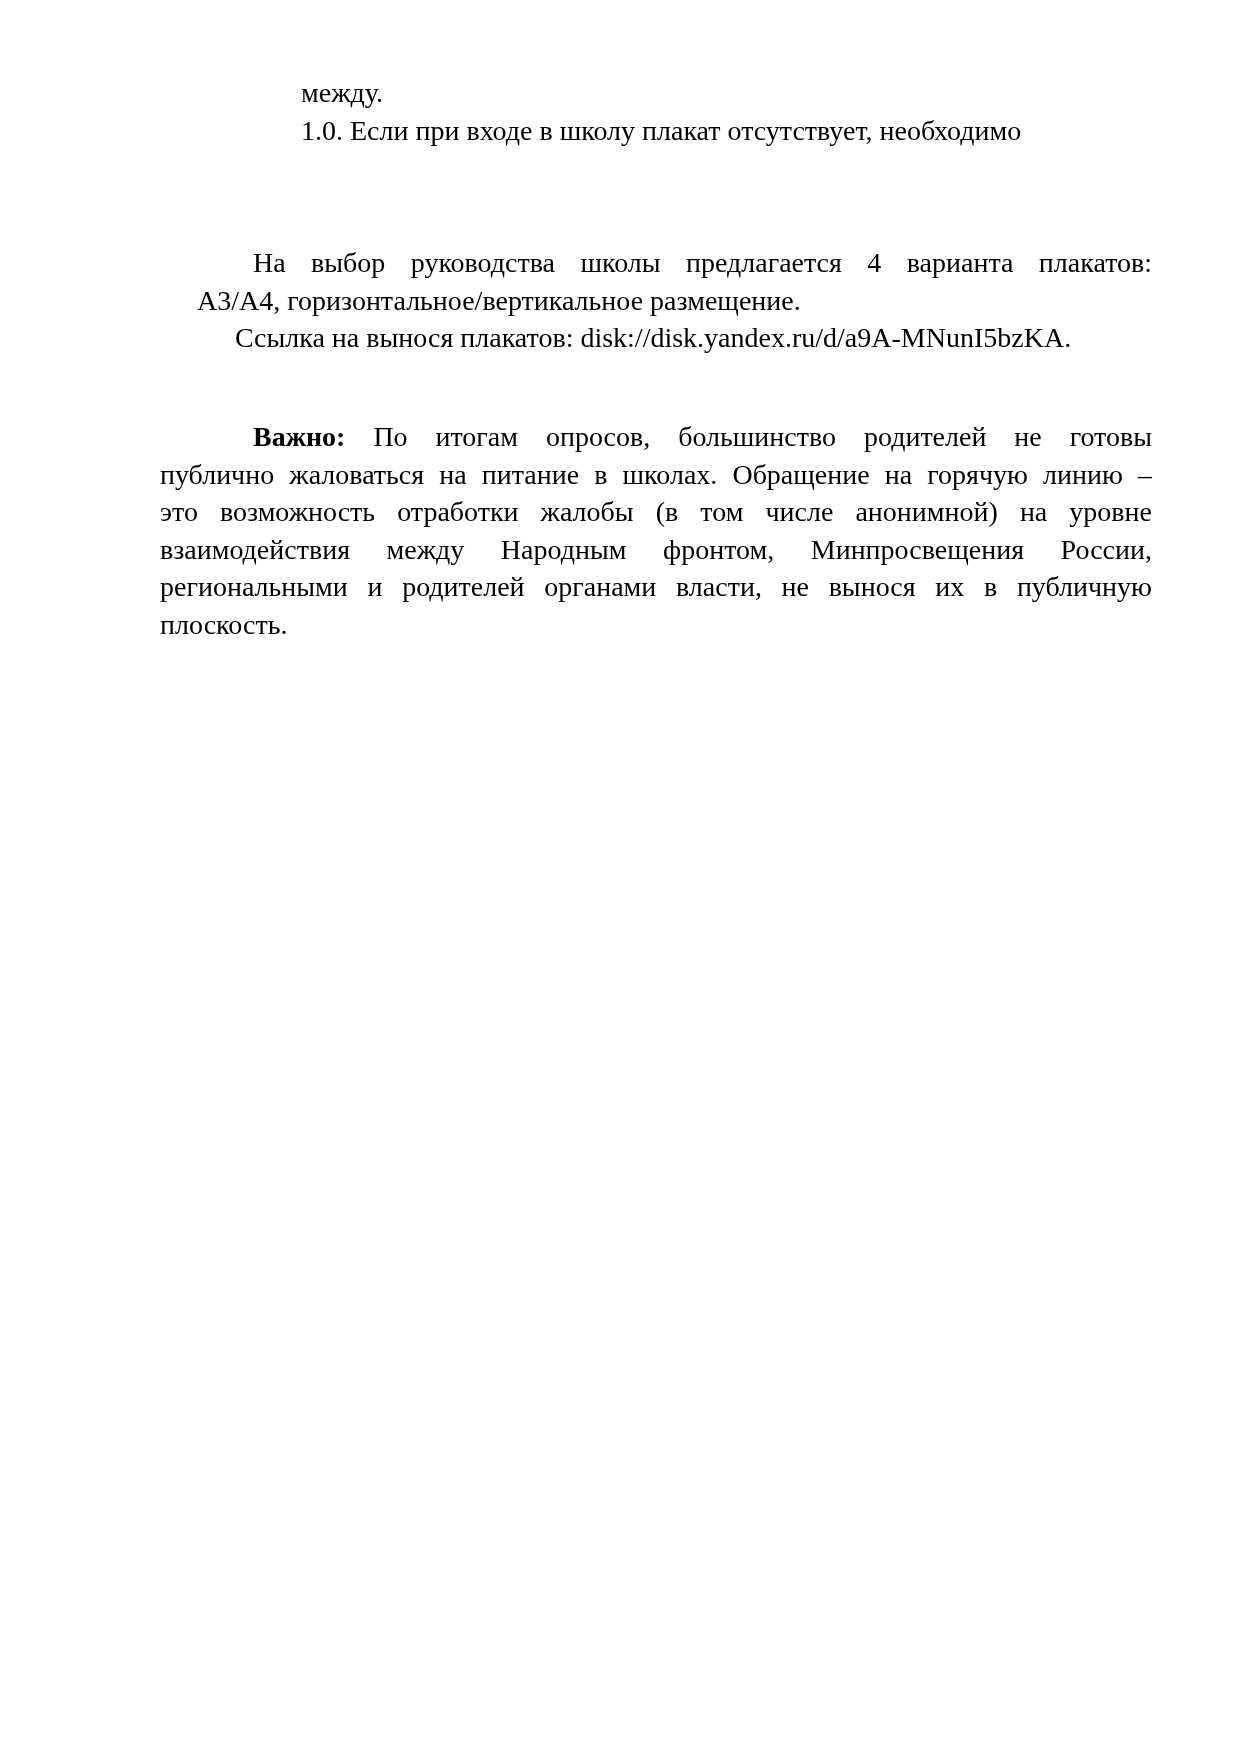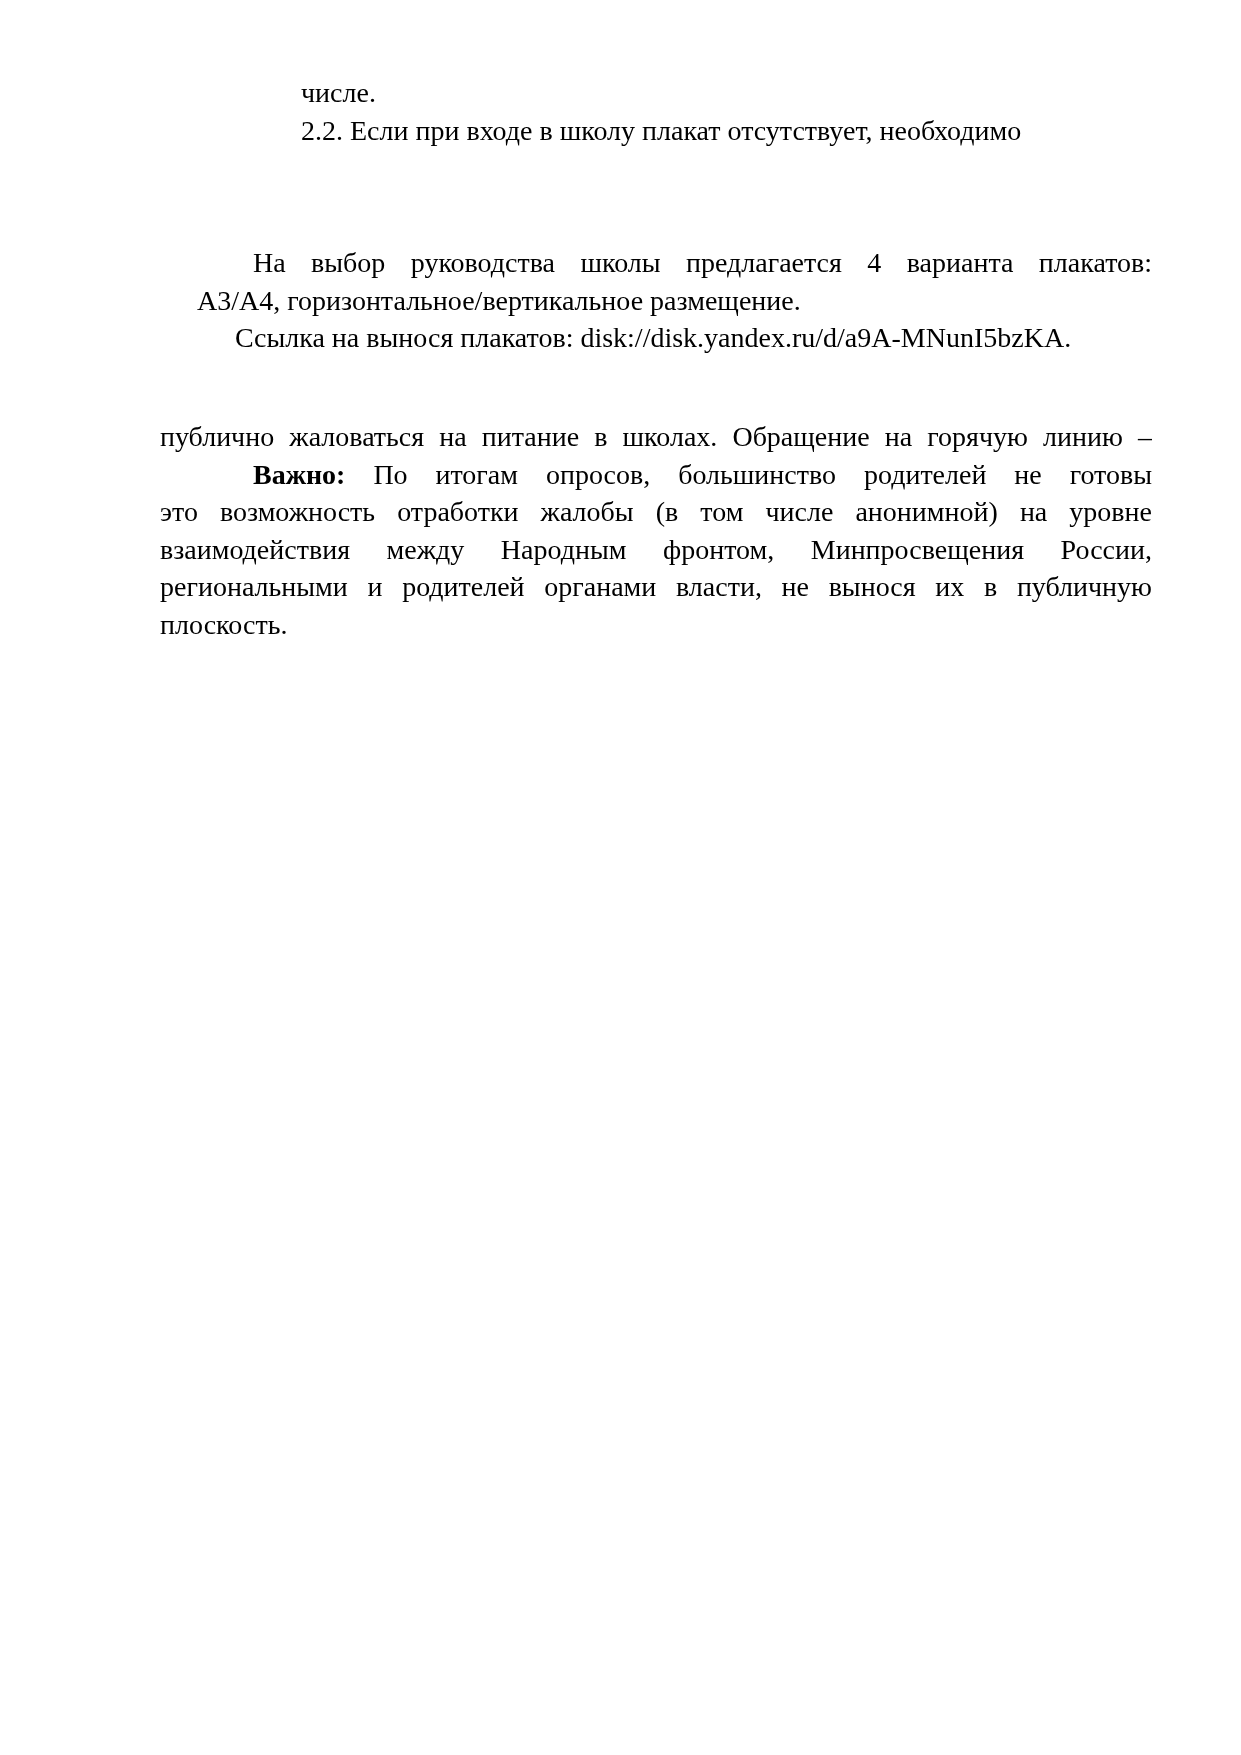--- a/index.html
+++ b/index.html
@@ -43,32 +43,32 @@
   .pl65  { padding-left: 65px;  }
   .pl37  { padding-left: 37px;  }
   .bold  { font-weight: bold; }
 </style>
 </head>
 <body>
 
 <div class="page">
 
   <div class="para" id="p1">
-    <div class="line pl141">числе.</div>
-    <div class="line pl141">2.2. Если при входе в школу плакат отсутствует, необходимо</div>
+    <div class="line pl141">между.</div>
+    <div class="line pl141">1.0. Если при входе в школу плакат отсутствует, необходимо</div>
   </div>
 
   <div class="para" id="p2">
     <div class="line pl93 just">На выбор руководства школы предлагается 4 варианта плакатов:</div>
     <div class="line pl37">А3/А4, горизонтальное/вертикальное размещение.</div>
     <div class="line pl75"><span>Ссылка на вынося плакатов: </span><span>disk://disk.yandex.ru/d/a9A-MNunI5bzKA</span><span>.</span></div>
   </div>
 
   <div class="para" id="p3">
+    <div class="line pl93 just"><span class="bold">Важно:</span> <span>По итогам опросов, большинство родителей не готовы</span></div>
     <div class="line just">публично жаловаться на питание в школах. Обращение на горячую линию –</div>
-    <div class="line pl93 just"><span class="bold">Важно:</span> <span>По итогам опросов, большинство родителей не готовы</span></div>
     <div class="line just">это возможность отработки жалобы (в том числе анонимной) на уровне</div>
     <div class="line just">взаимодействия между Народным фронтом, Минпросвещения России,</div>
     <div class="line just">региональными и родителей органами власти, не вынося их в публичную</div>
     <div class="line">плоскость.</div>
   </div>
 
 </div>
 
 </body></html>

